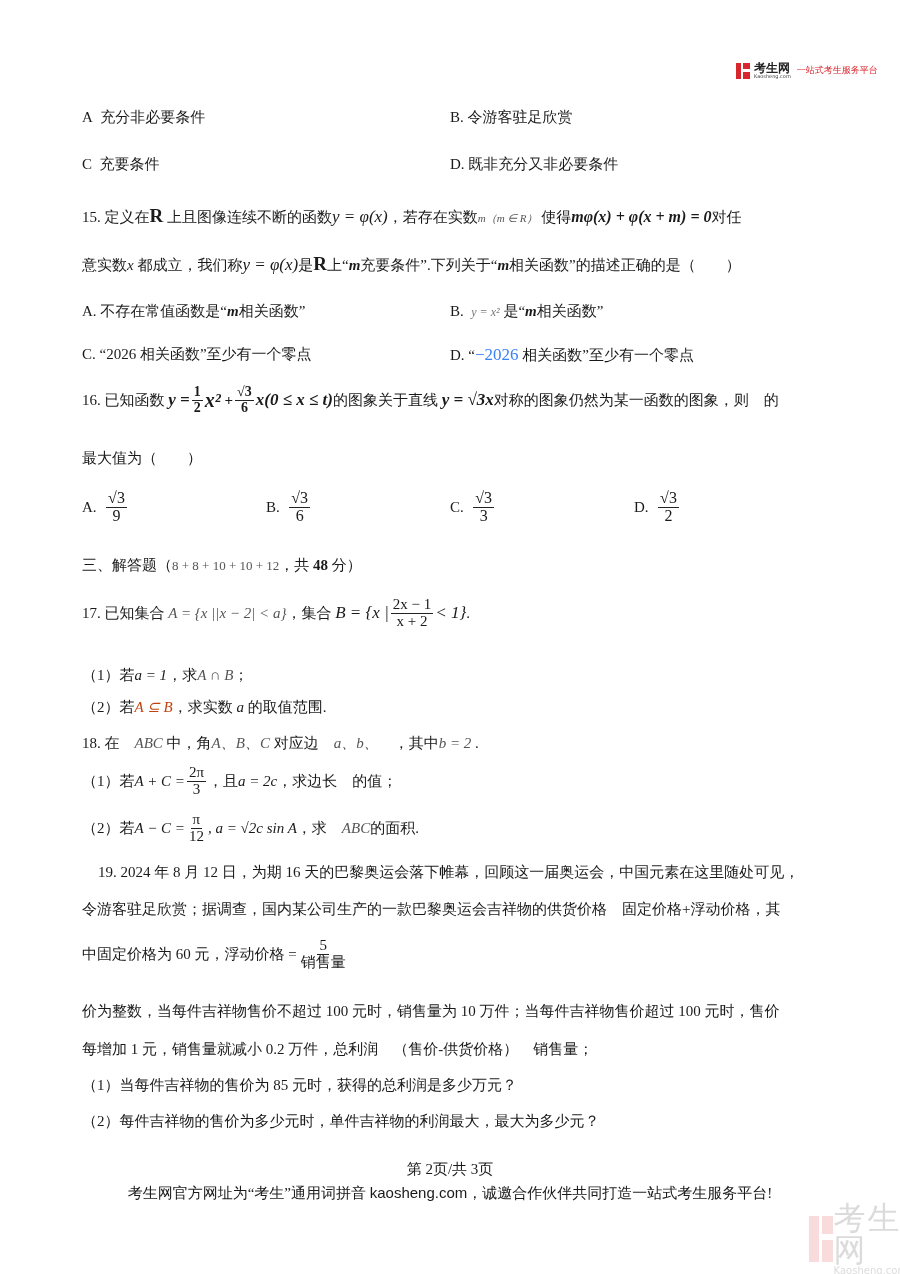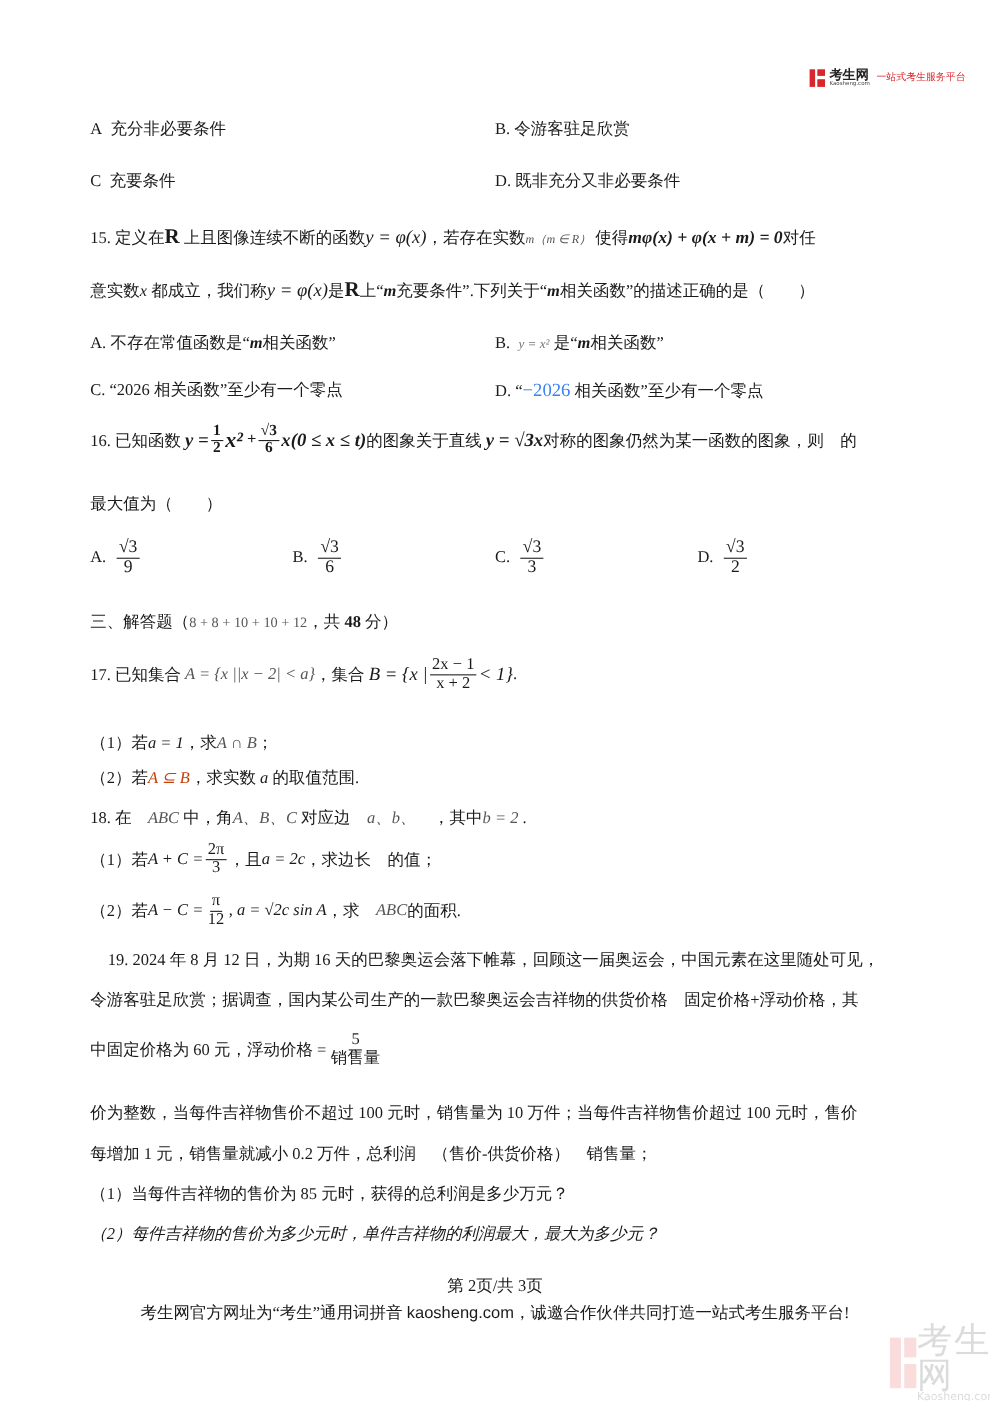--- a/index.html
+++ b/index.html
@@ -180,21 +180,21 @@
 <div class="abs" style="left:82px; top:938px; display:flex; align-items:center;">
   <span>中固定价格为 60 元，浮动价格 =</span>
   <span class="frac" style="font-size:15px;">
       <span class="num">5</span>
       <span class="den">销售量</span>
     </span>
 </div>
 <div class="abs" style="left:82px; top:1002px;">价为整数，当每件吉祥物售价不超过 100 元时，销售量为 10 万件；当每件吉祥物售价超过 100 元时，售价</div>
 <div class="abs" style="left:82px; top:1040px;">每增加 1 元，销售量就减小 0.2 万件，总利润　（售价-供货价格）　销售量；</div>
 <div class="abs" style="left:82px; top:1076px;">（1）当每件吉祥物的售价为 85 元时，获得的总利润是多少万元？</div>
-<div class="abs" style="left:82px; top:1112px;font-style:italic;">（2）每件吉祥物的售价为多少元时，单件吉祥物的利润最大，最大为多少元？</div>
+<div class="abs" style="left:82px; top:1112px;">（2）每件吉祥物的售价为多少元时，单件吉祥物的利润最大，最大为多少元？</div>
 
 <div class="abs footer-page">第 2页/共 3页</div>
 <div class="abs footer-note">
   <span>考生网官方网址为“考生”通用词拼音 </span><span class="url">kaosheng.com</span><span>，诚邀合作伙伴共同打造一站式考生服务平台!</span>
 </div>
 
 <div class="wm">
   <div class="wm-mark">
     <div class="b1"></div>
       <div class="b2"></div>

